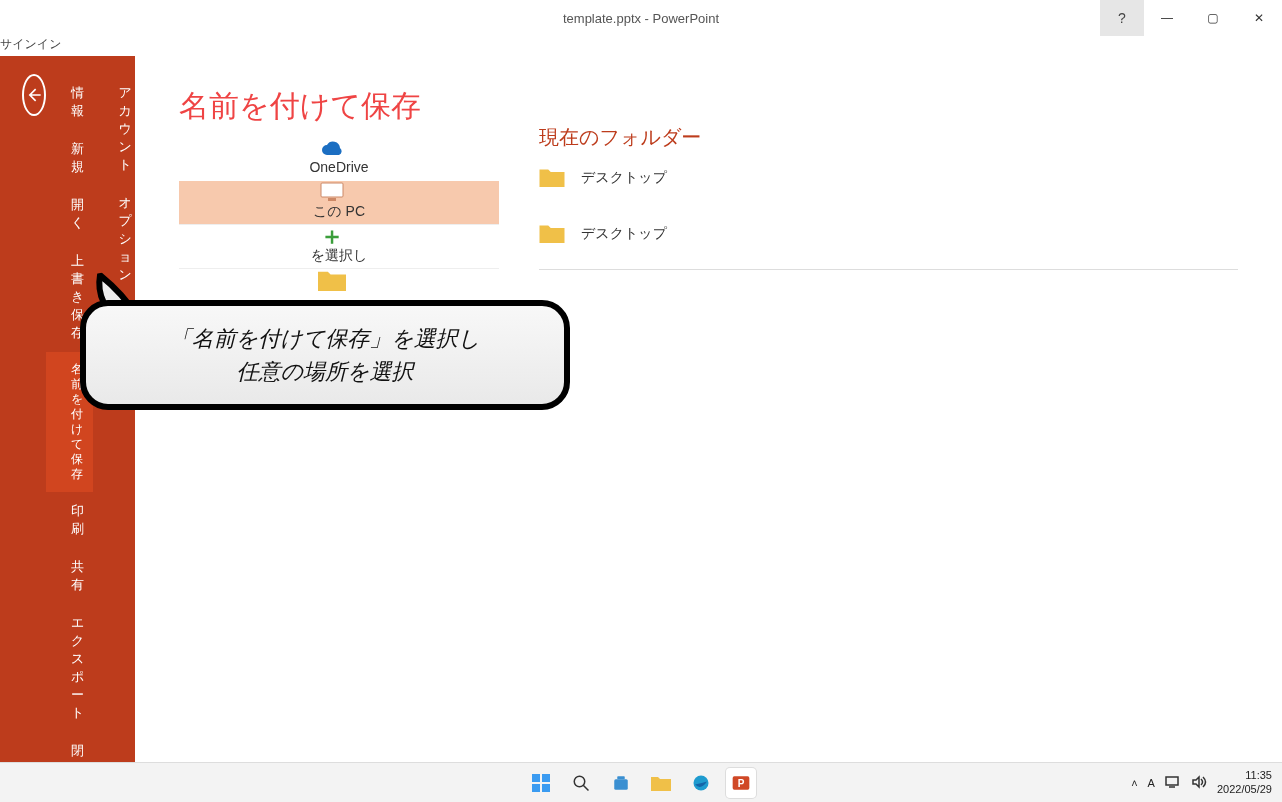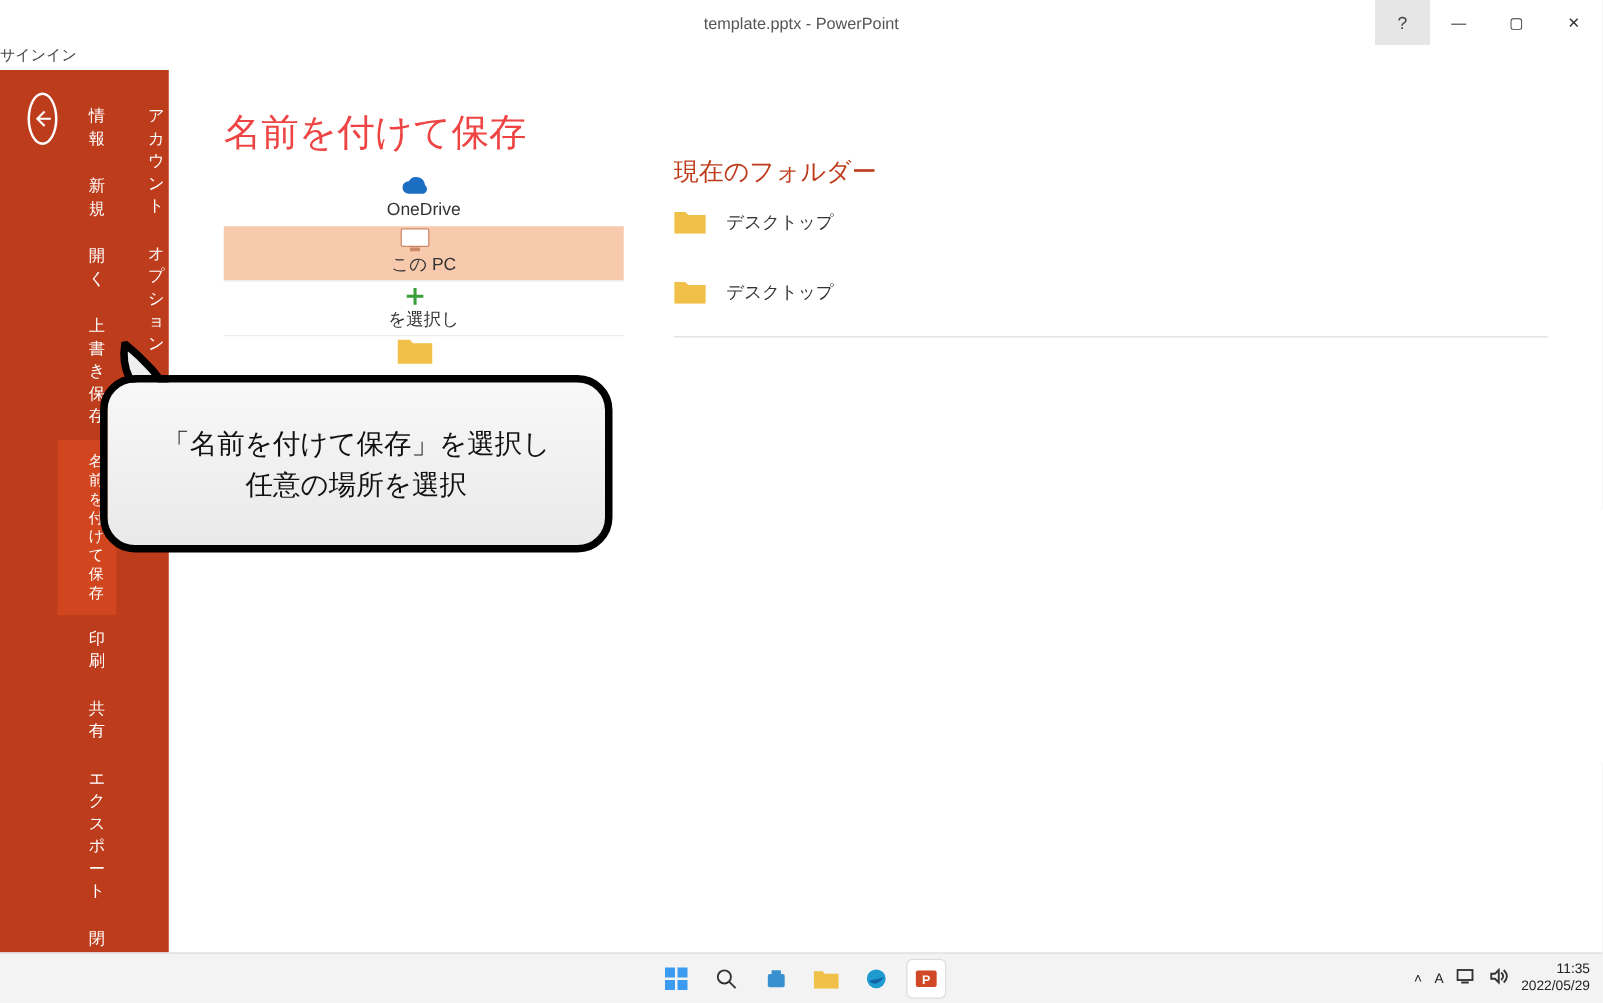--- a/index.html
+++ b/index.html
@@ -40,21 +40,21 @@
   .group-title { font-size: 20px; color: #bd3c1c; margin-bottom: 10px; }
   .folder-row { display: flex; align-items: center; padding: 6px 0; cursor: pointer; }
   .folder-icon { width: 28px; height: 22px; margin-right: 14px; }
   .folder-label { font-size: 14px; color: #333; }
   .divider { height: 1px; background: #ddd; margin: 18px 0 0 0; }
 
   
   .callout-wrap { position: absolute; left: 80px; top: 300px; }
   .callout-tail { position: absolute; left: 10px; top: -30px; transform: rotate(-10deg); }
   .callout-tail svg path { fill: #eee; stroke: #000; stroke-width: 6; }
-  .callout { position: relative; width: 410px; border: 6px solid #000; border-radius: 28px; background: linear-gradient(#f8f8f8,#e9e9e9); padding: 32px 22px; }
+  .callout { position: relative; width: 490px; border: 6px solid #000; border-radius: 28px; background: linear-gradient(#f8f8f8,#e9e9e9); padding: 16px 22px; font-style: italic; }
   .callout p { font-size: 22px; text-align: center; line-height: 1.5; color: #111; }
 
   
   .taskbar { position: absolute; bottom: 0; left: 0; width: 100%; height: 40px; background: #f3f3f3; border-top: 1px solid #ddd; display: flex; align-items: center; }
   .tb-center { position: absolute; left: 50%; transform: translateX(-50%); display: flex; gap: 10px; }
   .tb-icon { width: 30px; height: 30px; display: flex; align-items: center; justify-content: center; border-radius: 4px; }
   .tb-icon.active { background: #fff; box-shadow: 0 0 0 1px #ddd; }
   .tb-right { position: absolute; right: 10px; display: flex; align-items: center; gap: 10px; font-size: 11px; color: #222; }
   .tb-right .clock { text-align: right; line-height: 1.2; }
 

